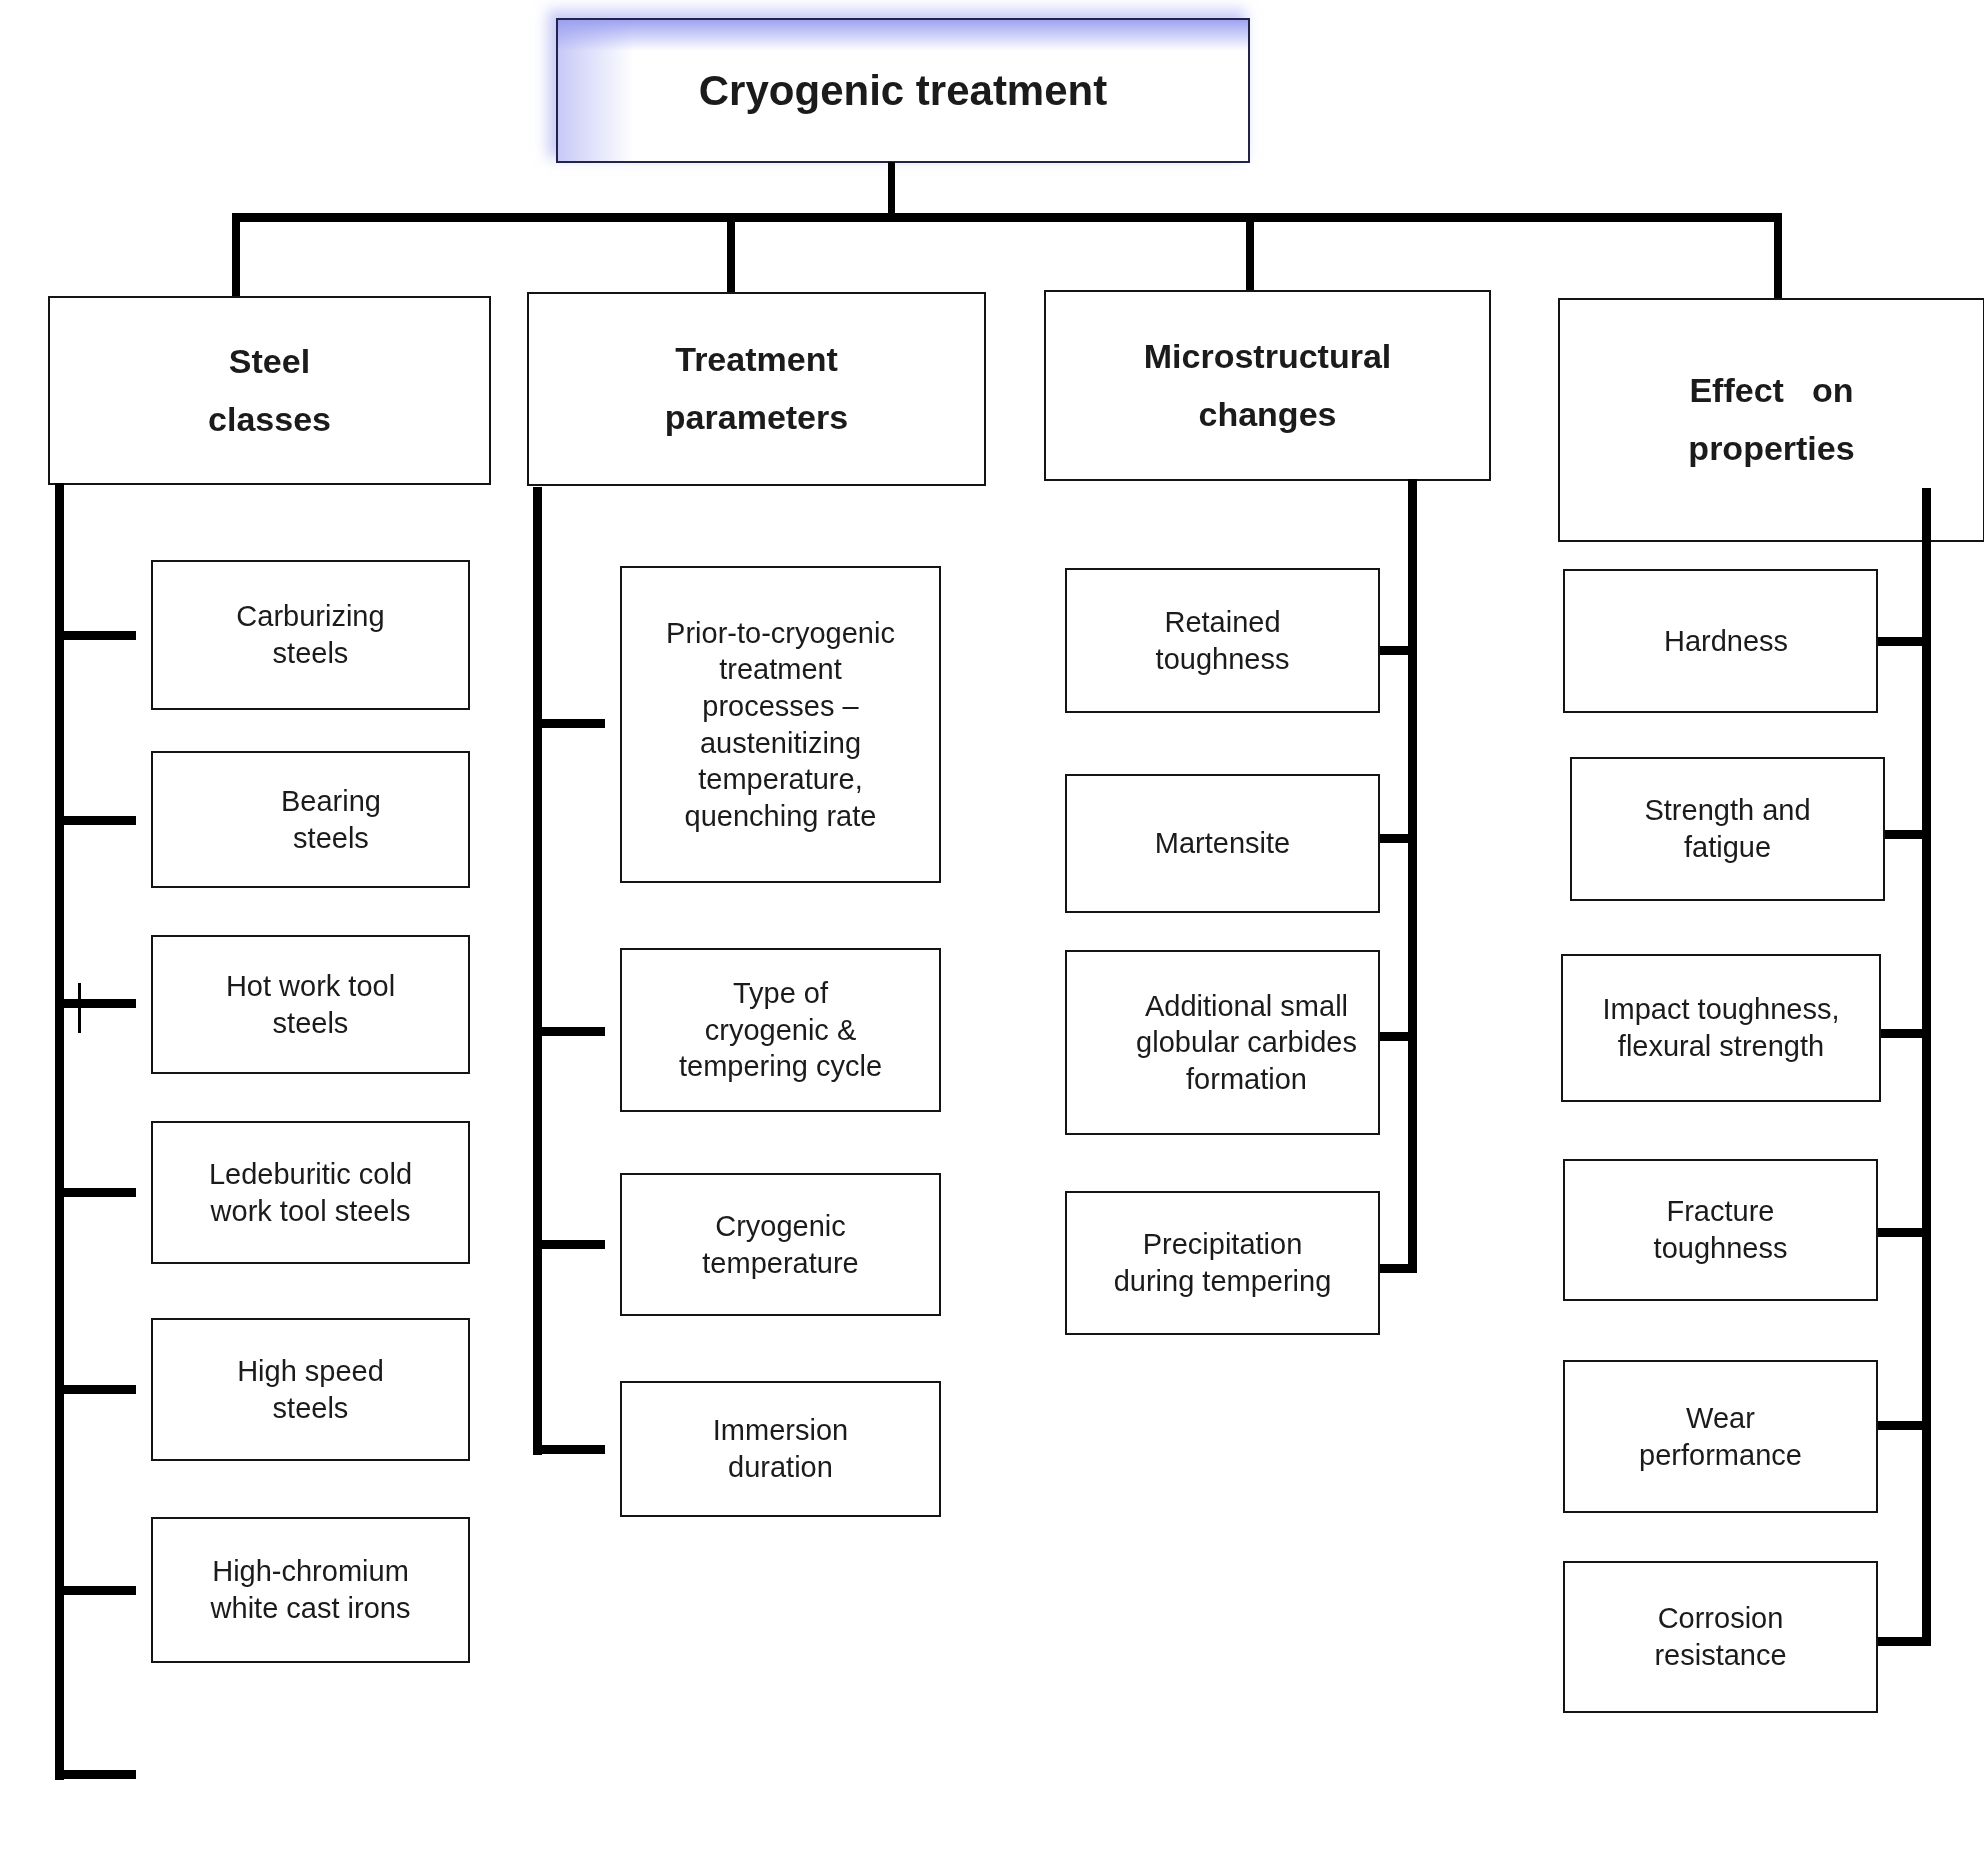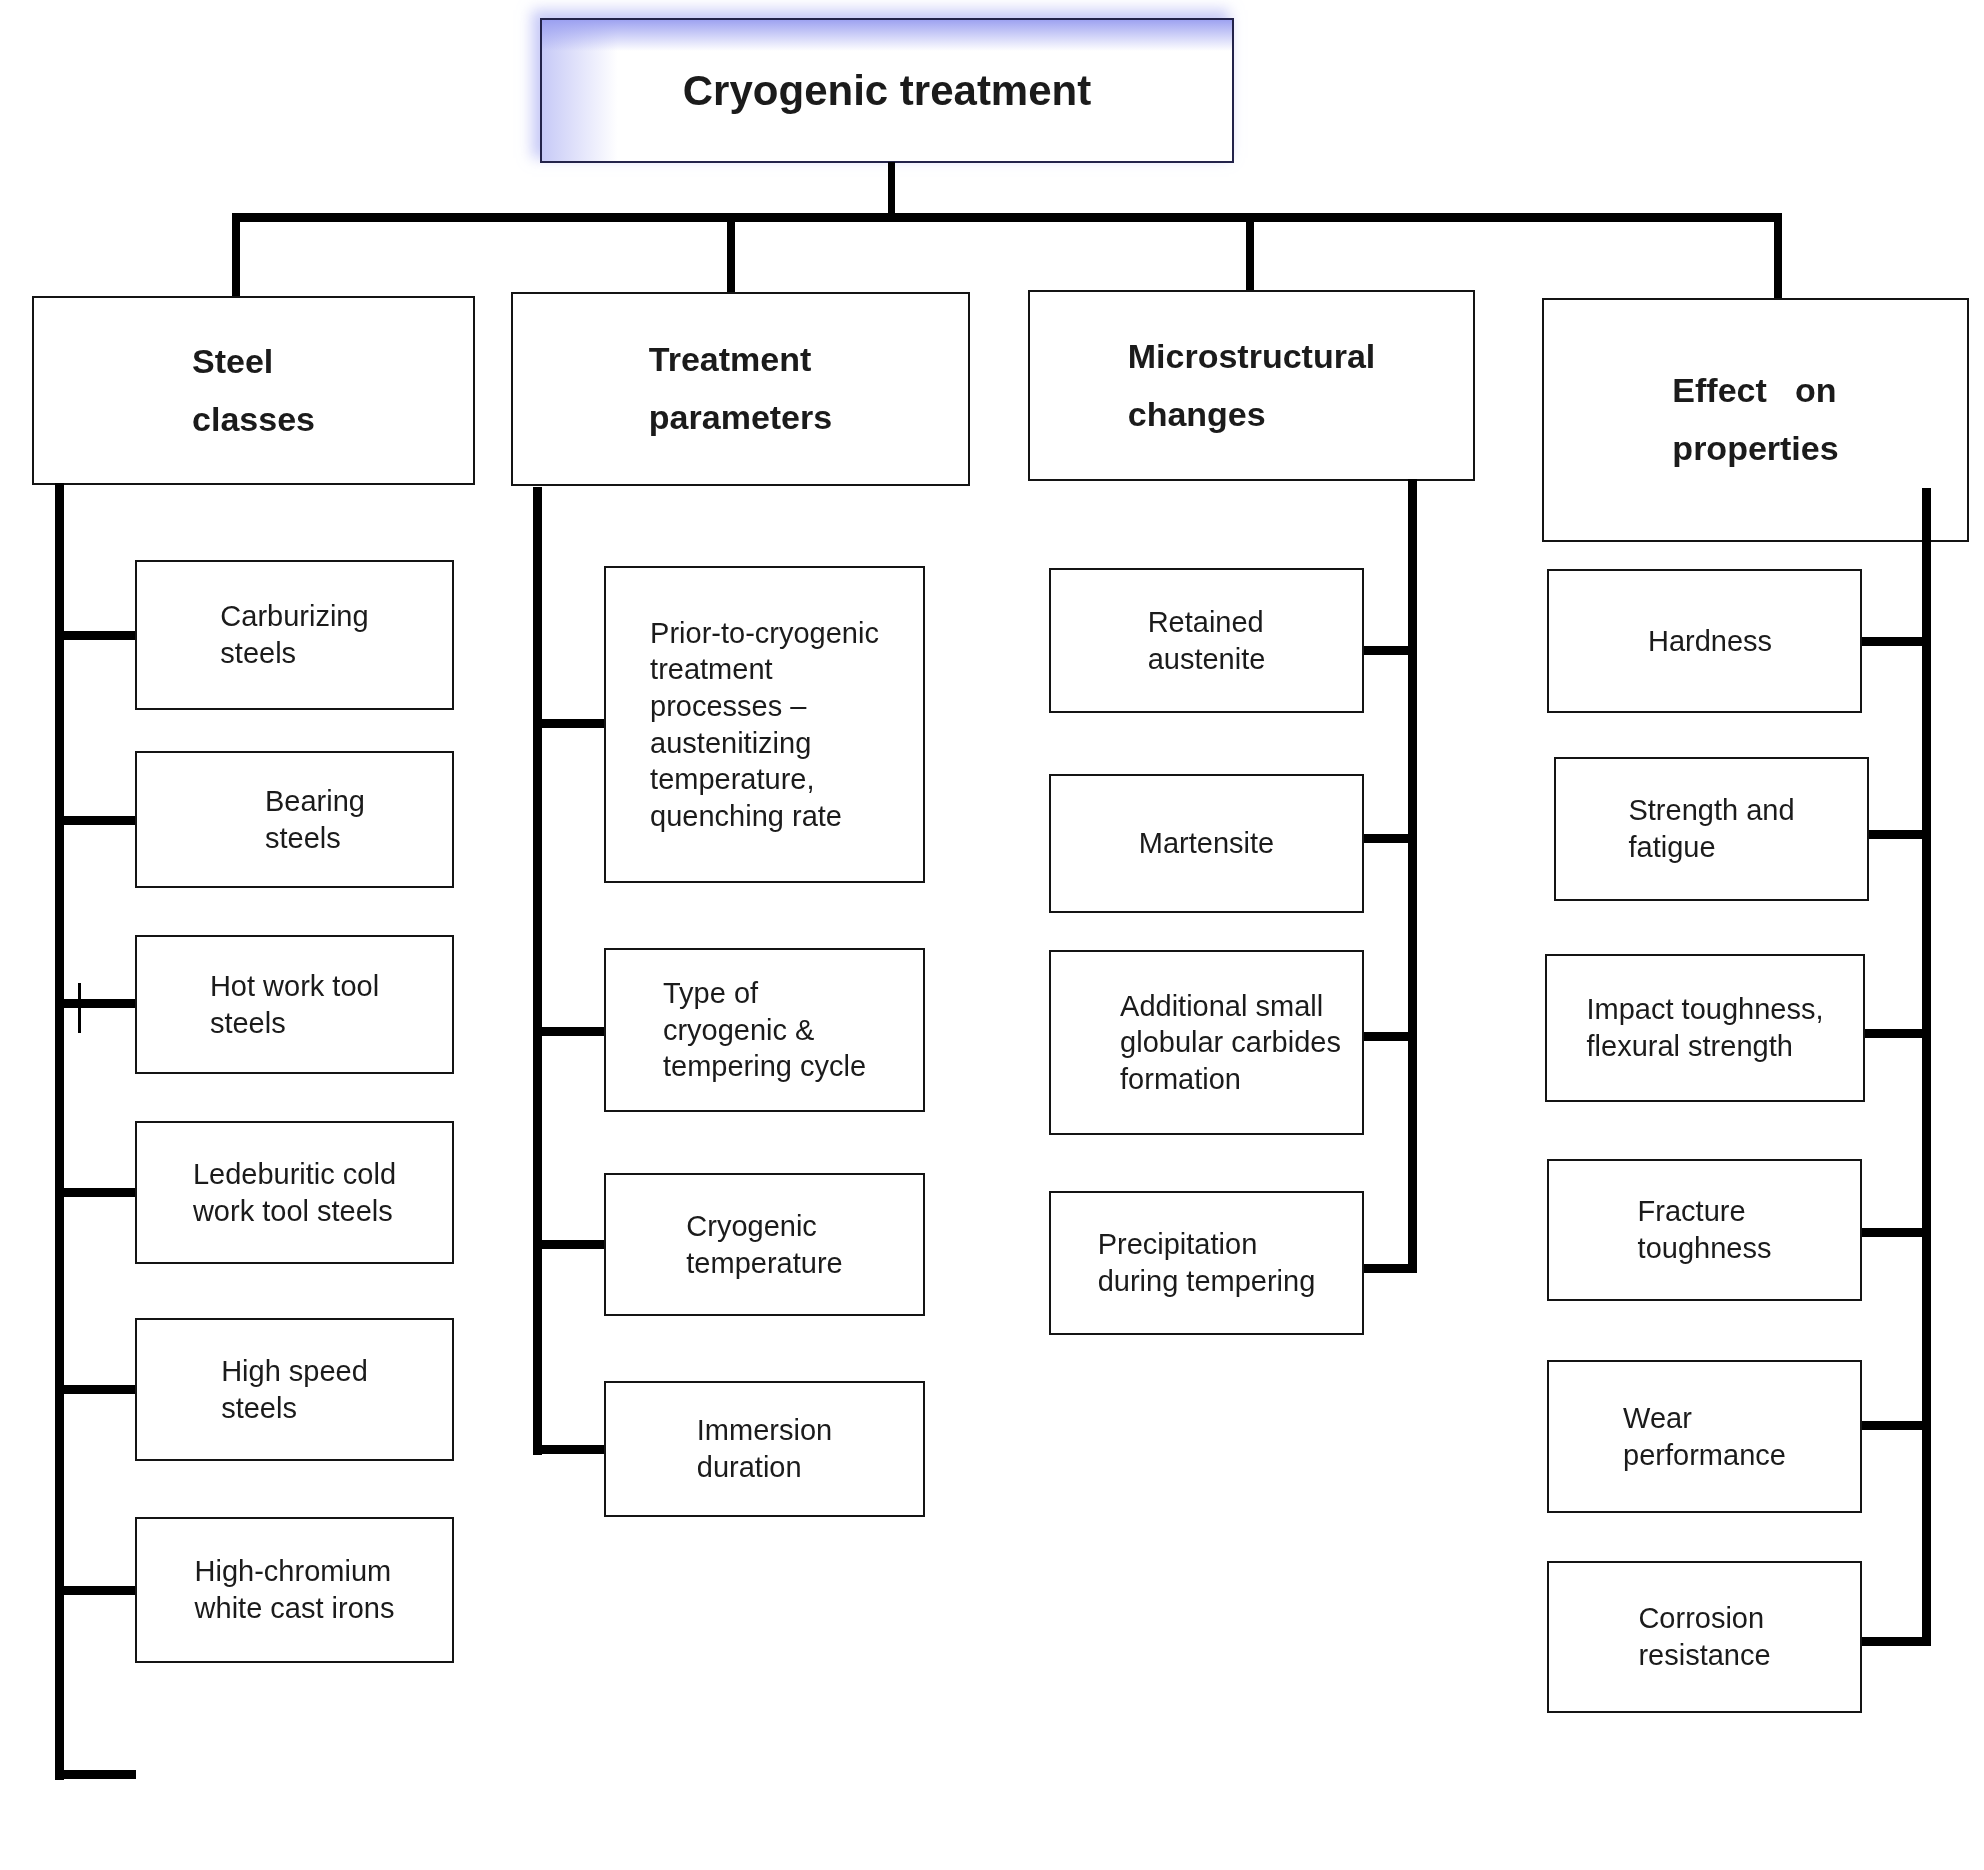--- a/index.html
+++ b/index.html
@@ -12,21 +12,23 @@
     color: #1b1b1b;
   }
   .box {
     position: absolute;
     box-sizing: border-box;
     background: #ffffff;
     border: 2.6px solid #141414;
     display: flex;
     align-items: center;
     justify-content: center;
+    text-align: center;
     white-space: pre-line;
+    margin-left: 16px;
   }
   .child {
     font-size: 29px;
     line-height: 1.26;
     font-weight: 400;
   }
   .hdr {
     font-size: 34px;
     font-weight: 700;
     line-height: 1.7;
@@ -113,21 +115,21 @@
   <div class="box child" style="left:604px; top:1381px; width:321px; height:136px;">Immersion
 duration</div>
 
   <div class="line" style="left:1408px; top:479px; width:9.2px; height:794px;"></div>
   <div class="line" style="left:1363px; top:646px; width:53px; height:9.2px;"></div>
   <div class="line" style="left:1363px; top:834px; width:53px; height:9.2px;"></div>
   <div class="line" style="left:1363px; top:1032px; width:53px; height:9.2px;"></div>
   <div class="line" style="left:1363px; top:1264px; width:53px; height:9.2px;"></div>
 
   <div class="box child" style="left:1049px; top:568px; width:315px; height:145px;">Retained
-austenite</div>
+toughness</div>
   <div class="box child" style="left:1049px; top:774px; width:315px; height:139px;">Martensite</div>
   <div class="box child" style="left:1049px; top:950px; width:315px; height:185px;padding-left:48px;">Additional small
 globular carbides
 formation</div>
   <div class="box child" style="left:1049px; top:1191px; width:315px; height:144px;">Precipitation
 during tempering</div>
 
   <div class="line" style="left:1922px; top:488px; width:9.2px; height:1158px;"></div>
   <div class="line" style="left:1861px; top:637px; width:62px; height:9.2px;"></div>
   <div class="line" style="left:1867px; top:830px; width:56px; height:9.2px;"></div>

